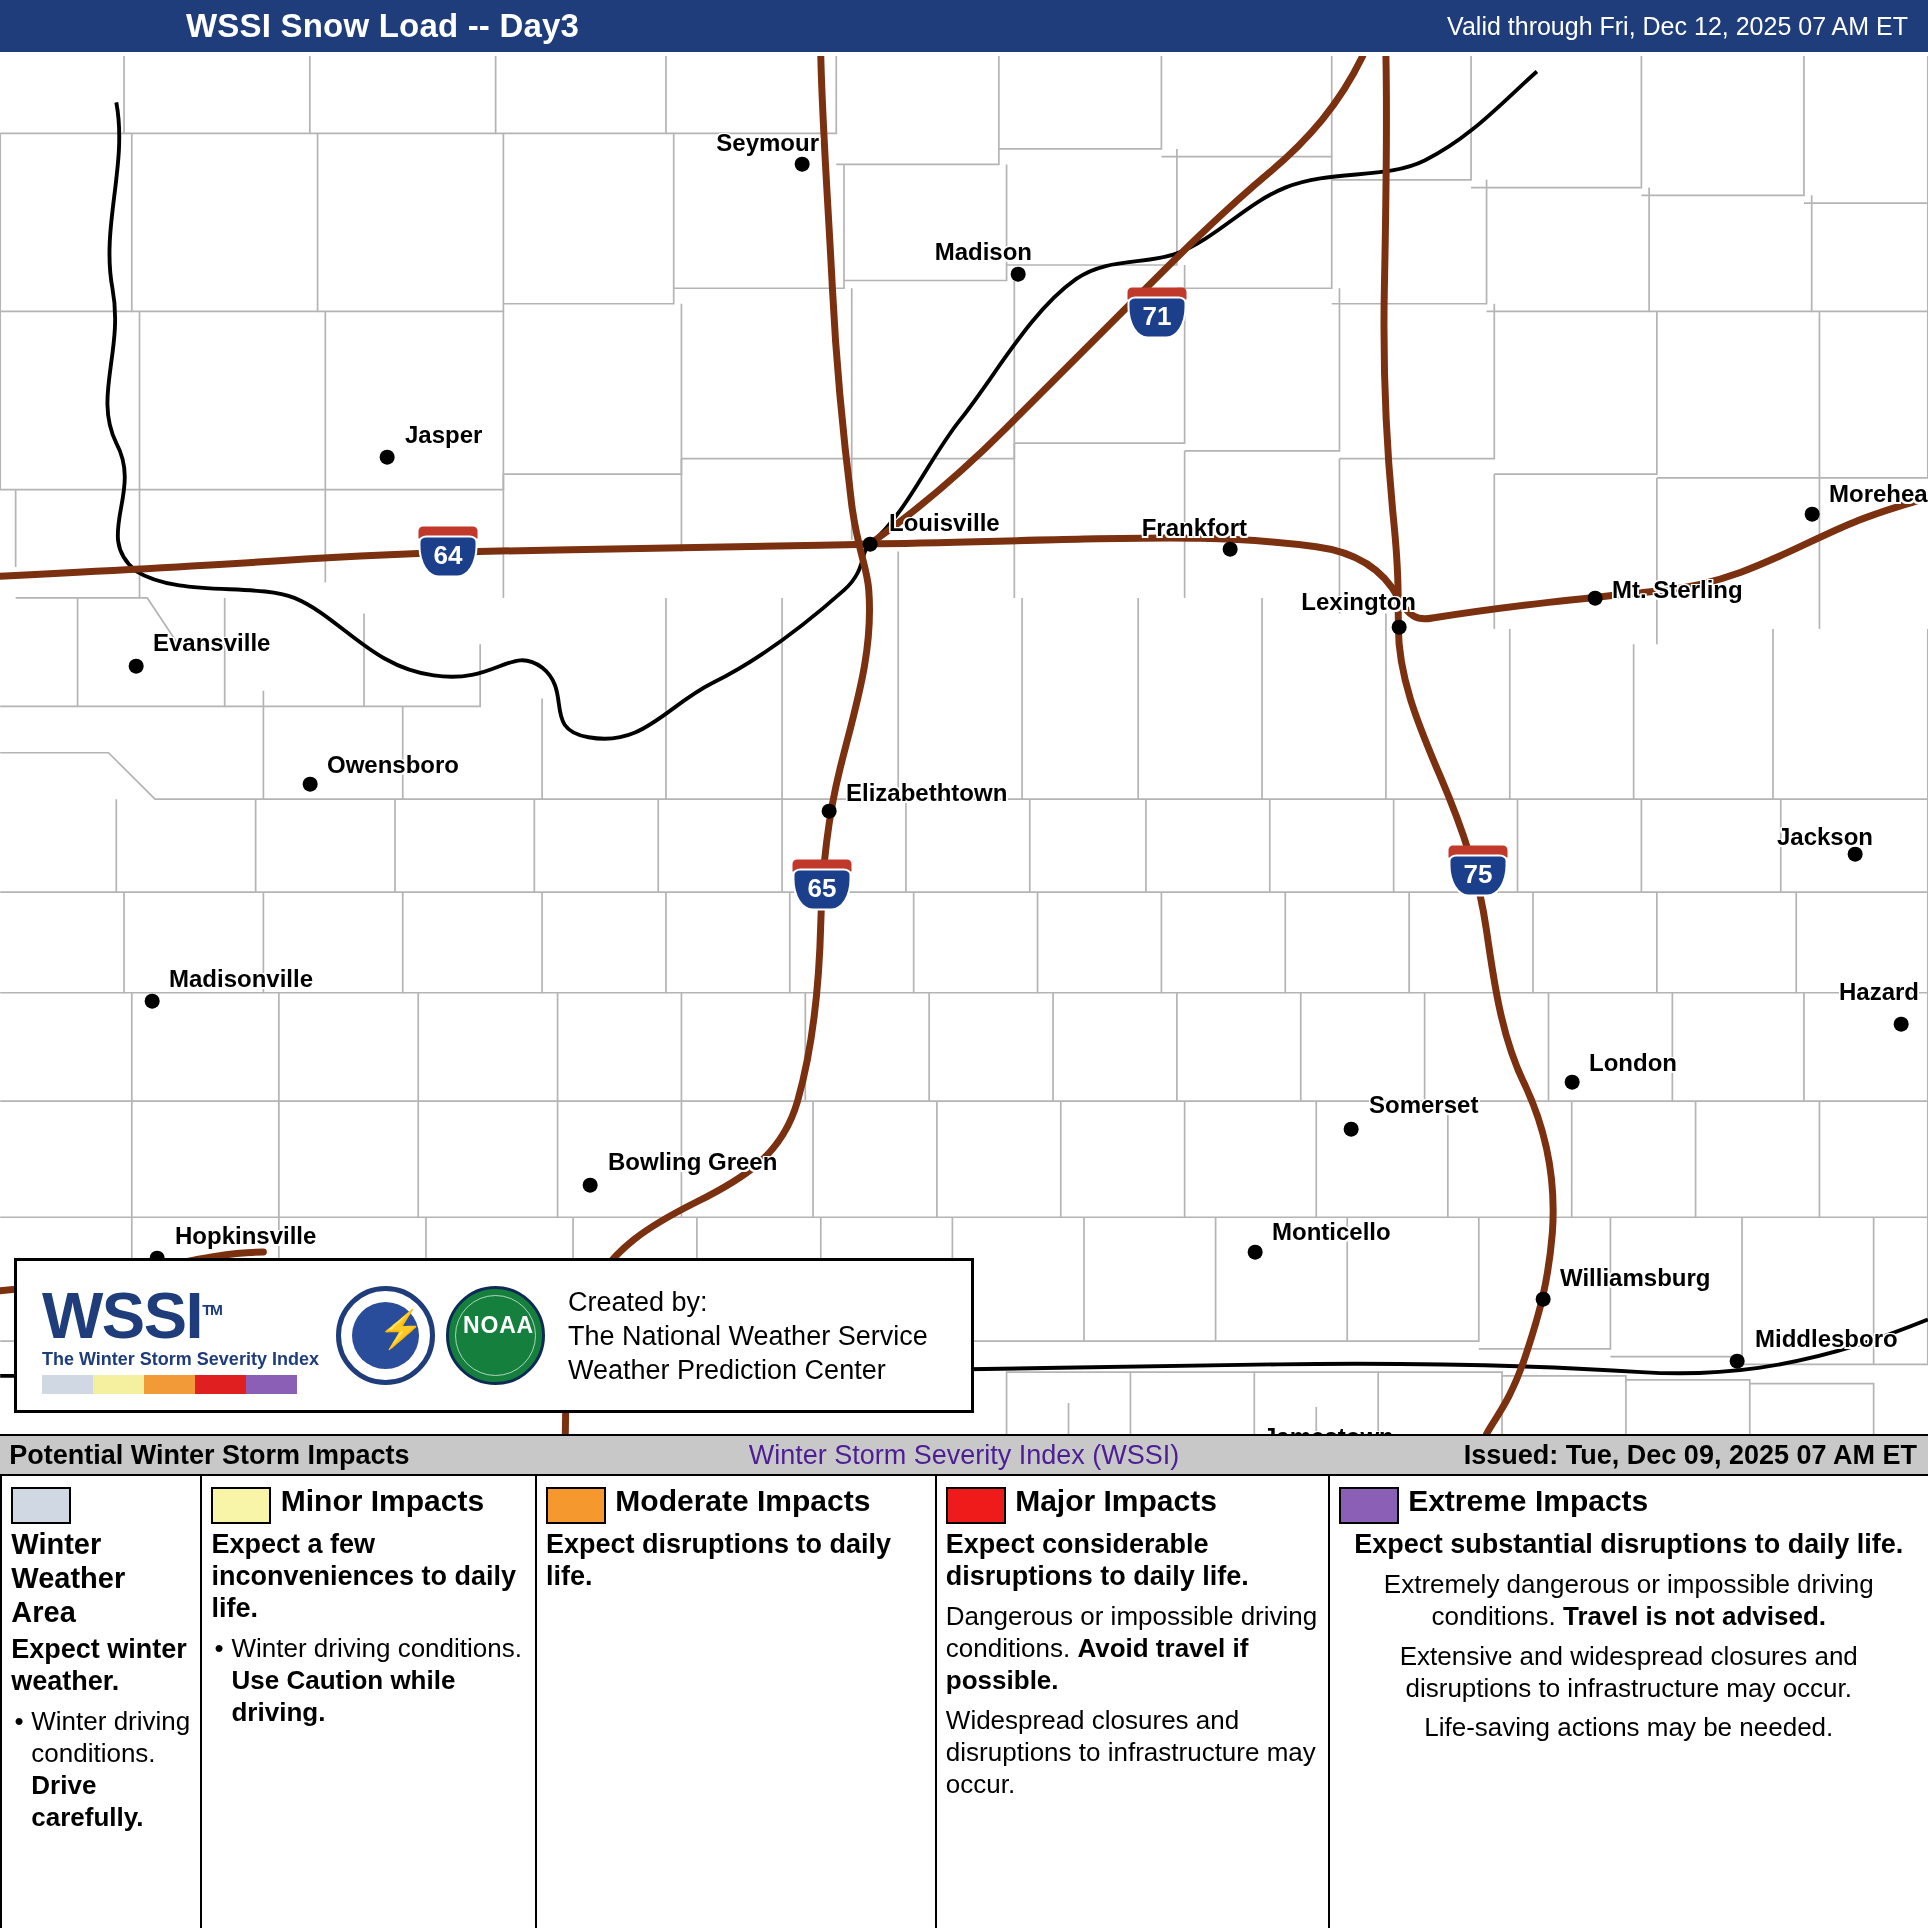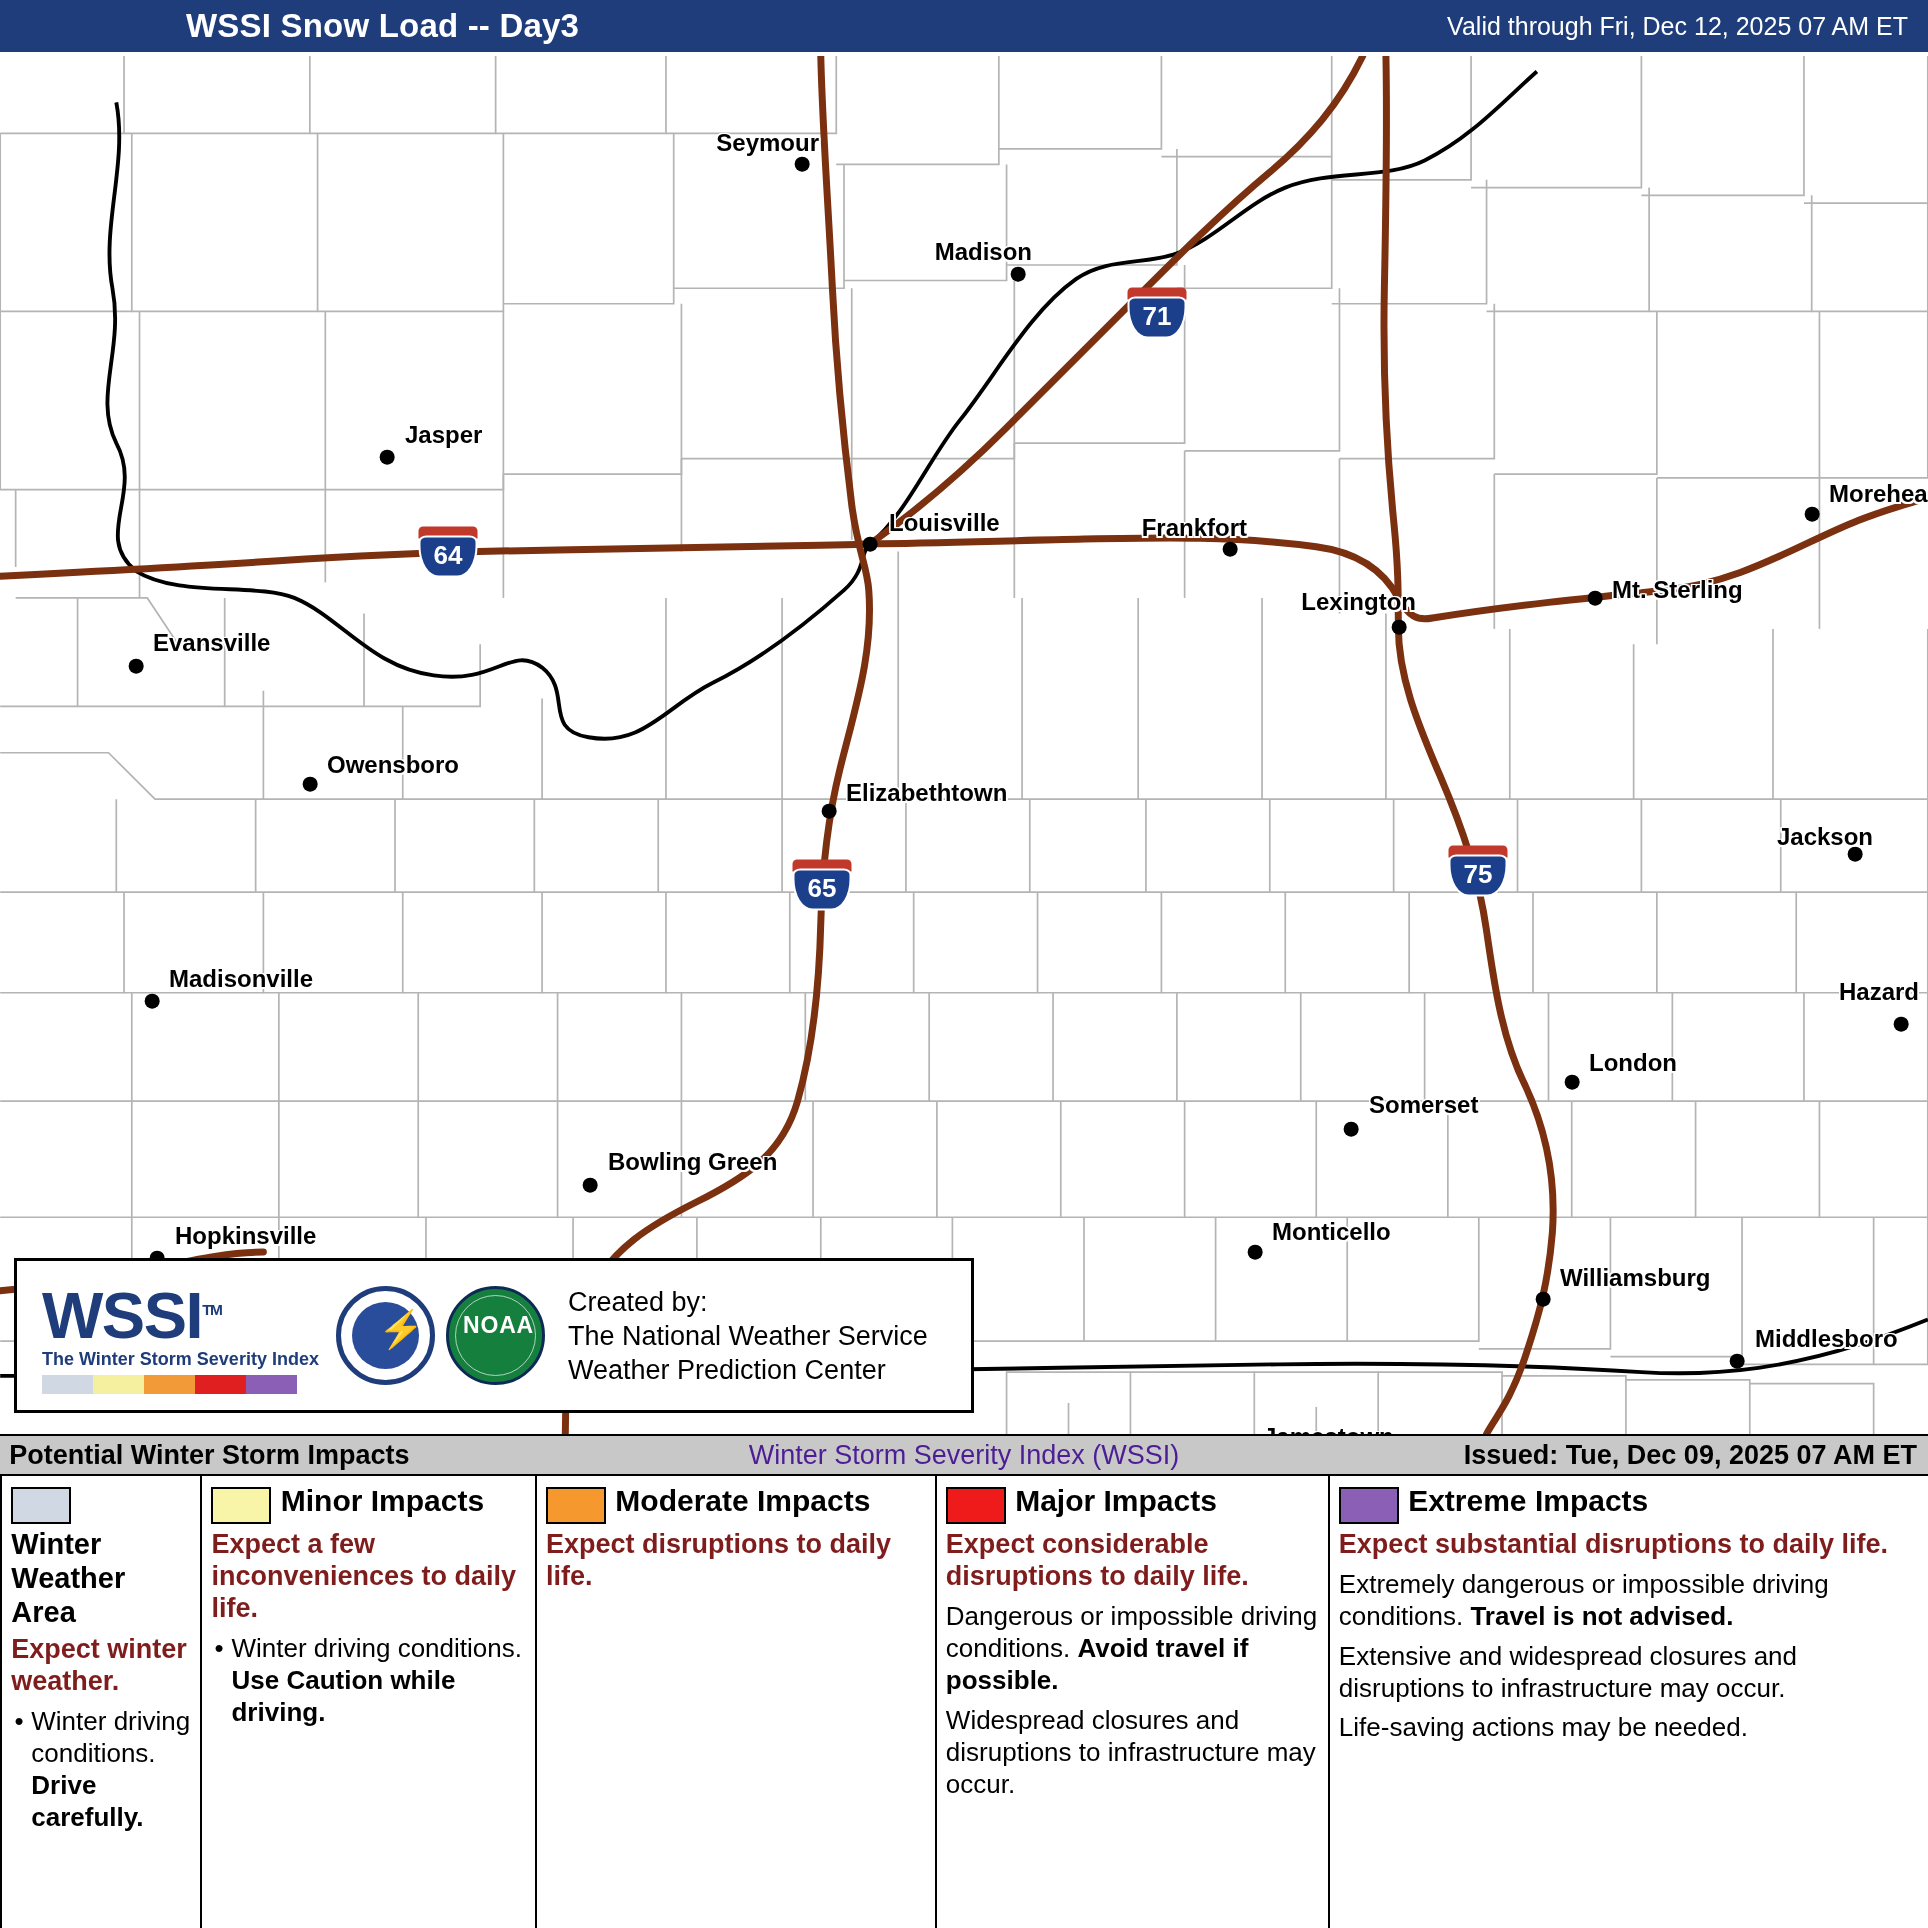--- a/index.html
+++ b/index.html
@@ -185,37 +185,37 @@
     position: absolute; left: 0; top: 1476px;
     width: 1928px; height: 452px;
     display: flex;
   }
   .legend-col {
     position: relative;
     border-right: 2.3px solid #000;
     padding: 7.7px 9.3px 0 9.3px;
     overflow: hidden;
   }
-  .legend-col:last-child { border-right: none; }
+  .legend-col:last-child { border-right: none; text-align: center; }
   .legend-col:first-child { border-left: 2.3px solid #000; }
   .lc-head {
     display: flex; align-items: flex-start; gap: 9.3px;
   }
   .swatch {
     width: 60px; height: 37px;
     border: 2.3px solid #000;
     flex: none;
     margin-top: 3.1px;
   }
   .lc-title {
     font-size: 30px; font-weight: bold; color: #000;
     line-height: 34px;
   }
   .lc-lead {
-    font-size: 27px; font-weight: bold; color: #7f1d1d;
+    font-size: 27px; font-weight: bold; color: #000000;
     line-height: 32px; margin-top: 4.6px;
   }
   .lc-body { margin-top: 4.6px; }
   .lc-item {
     font-size: 26px; color: #000; line-height: 32px;
     margin-top: 7.7px;
     position: relative;
   }
   .lc-item.bullet { padding-left: 20px; }
   .lc-item.bullet::before {

